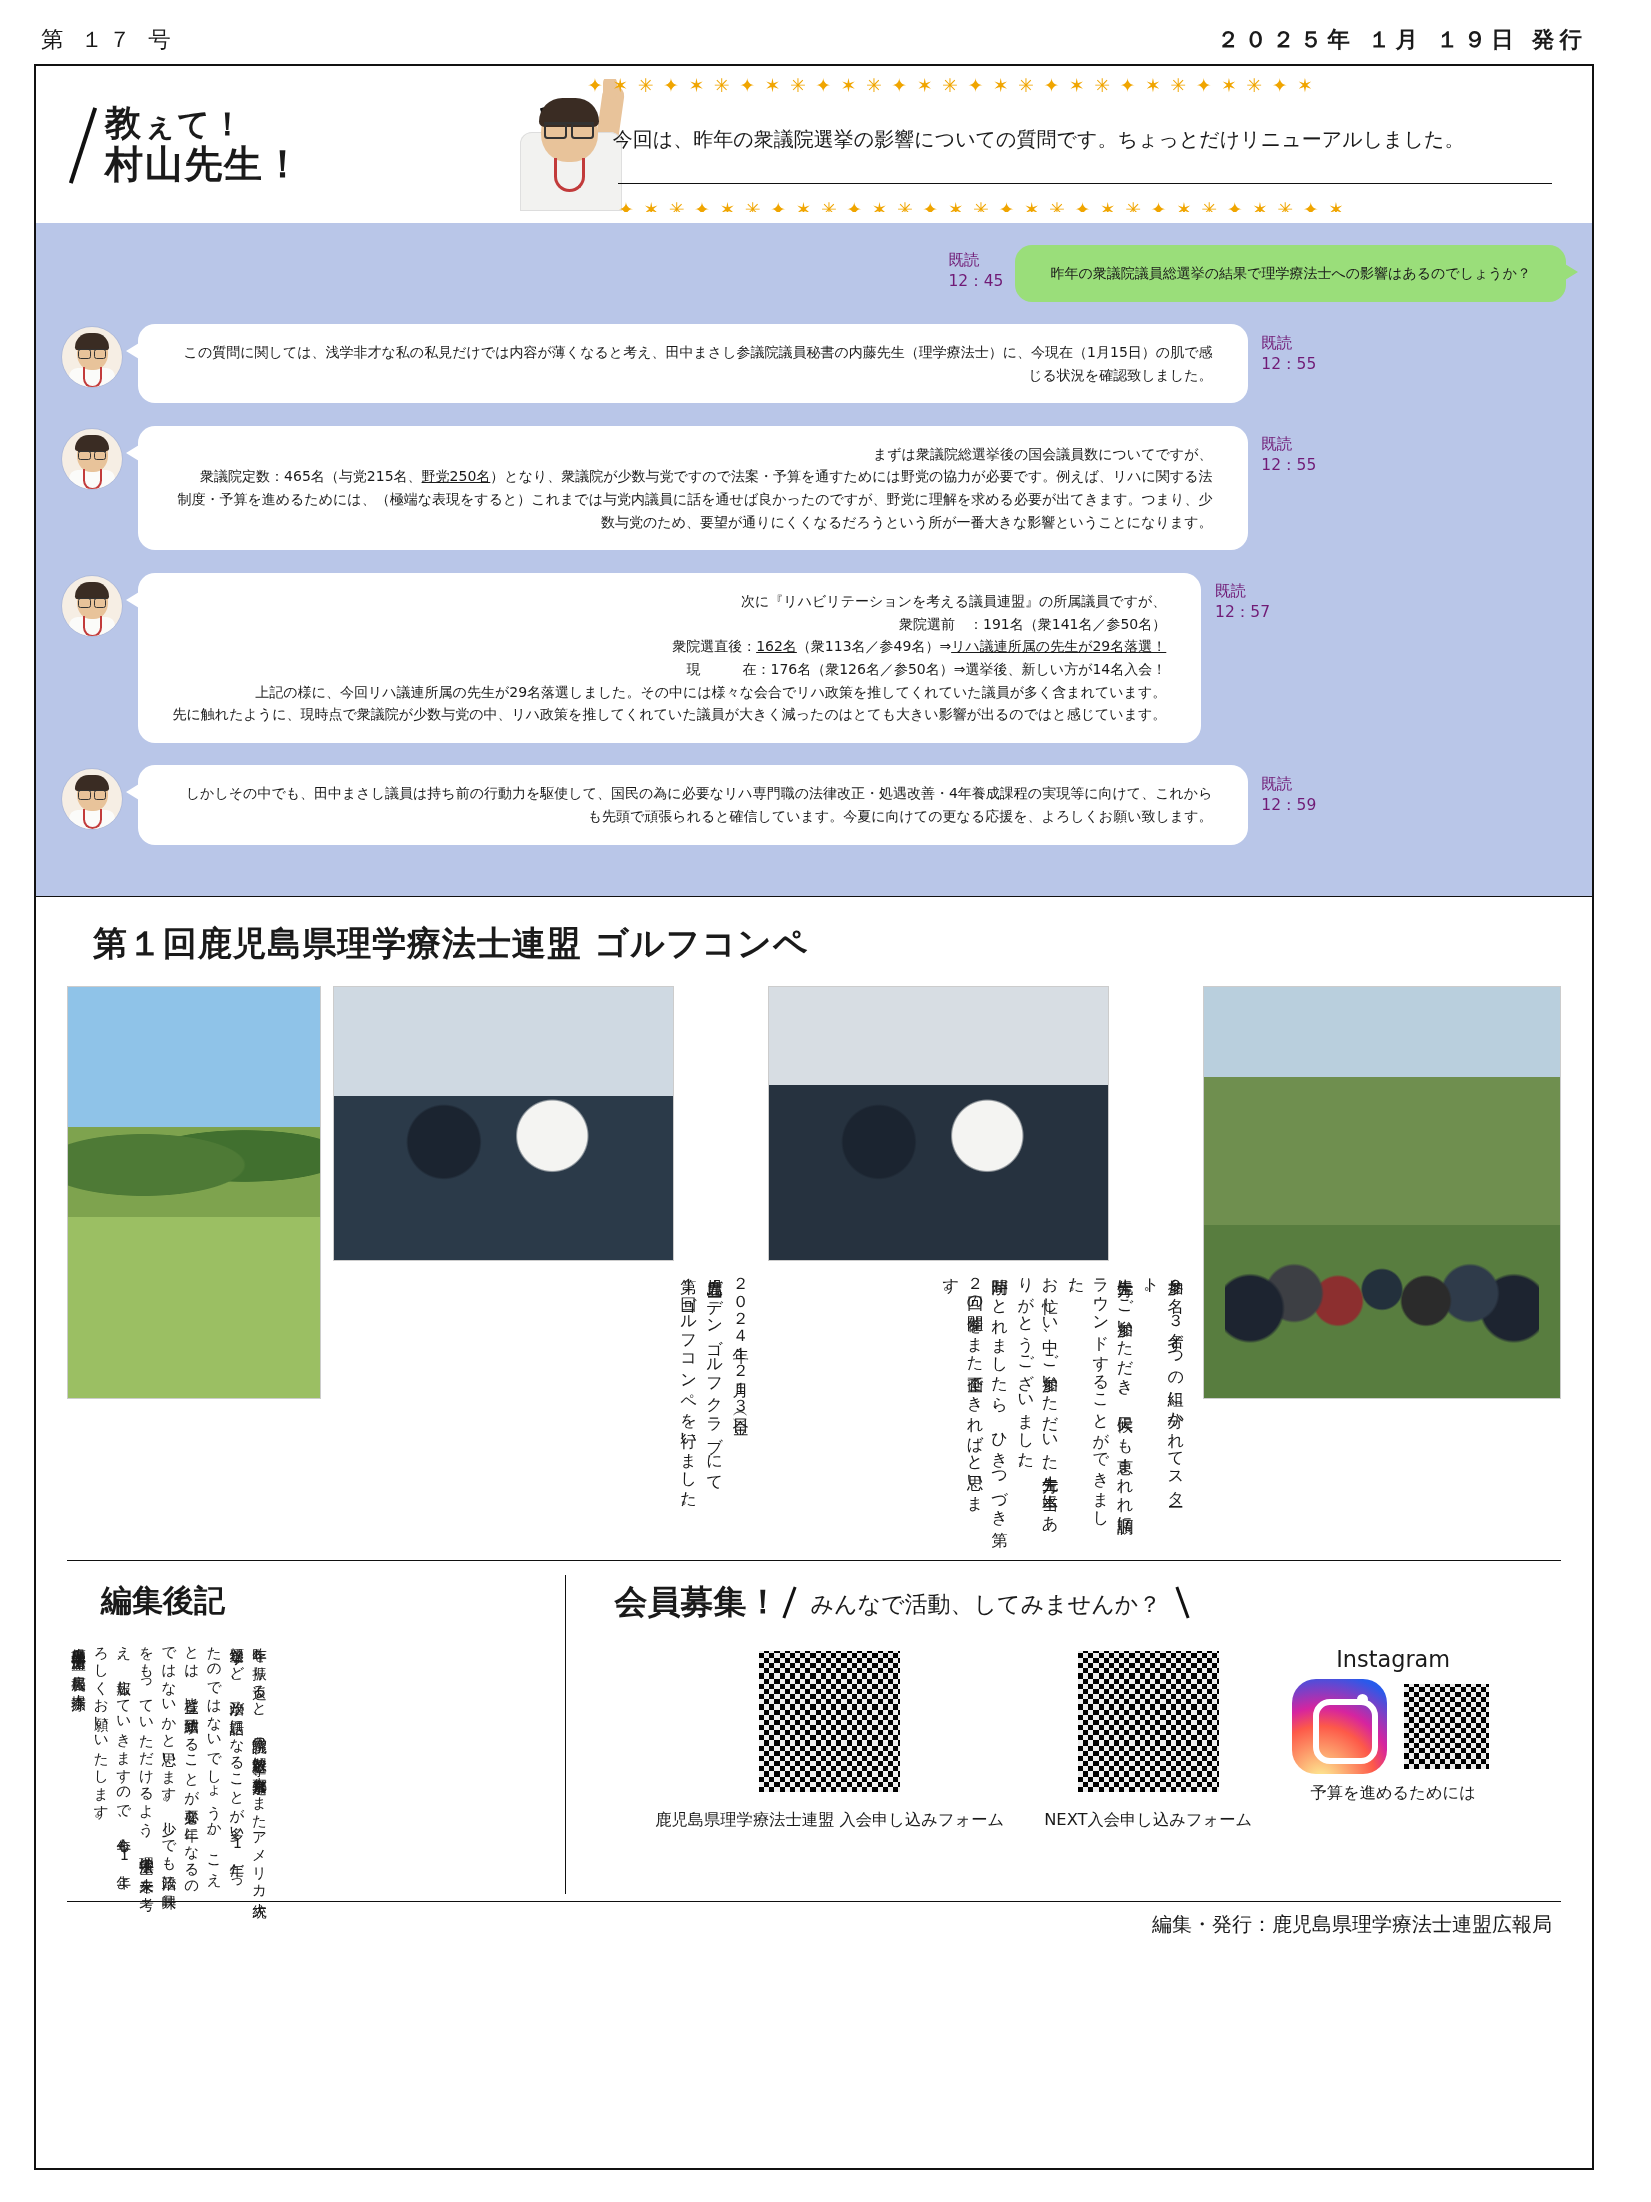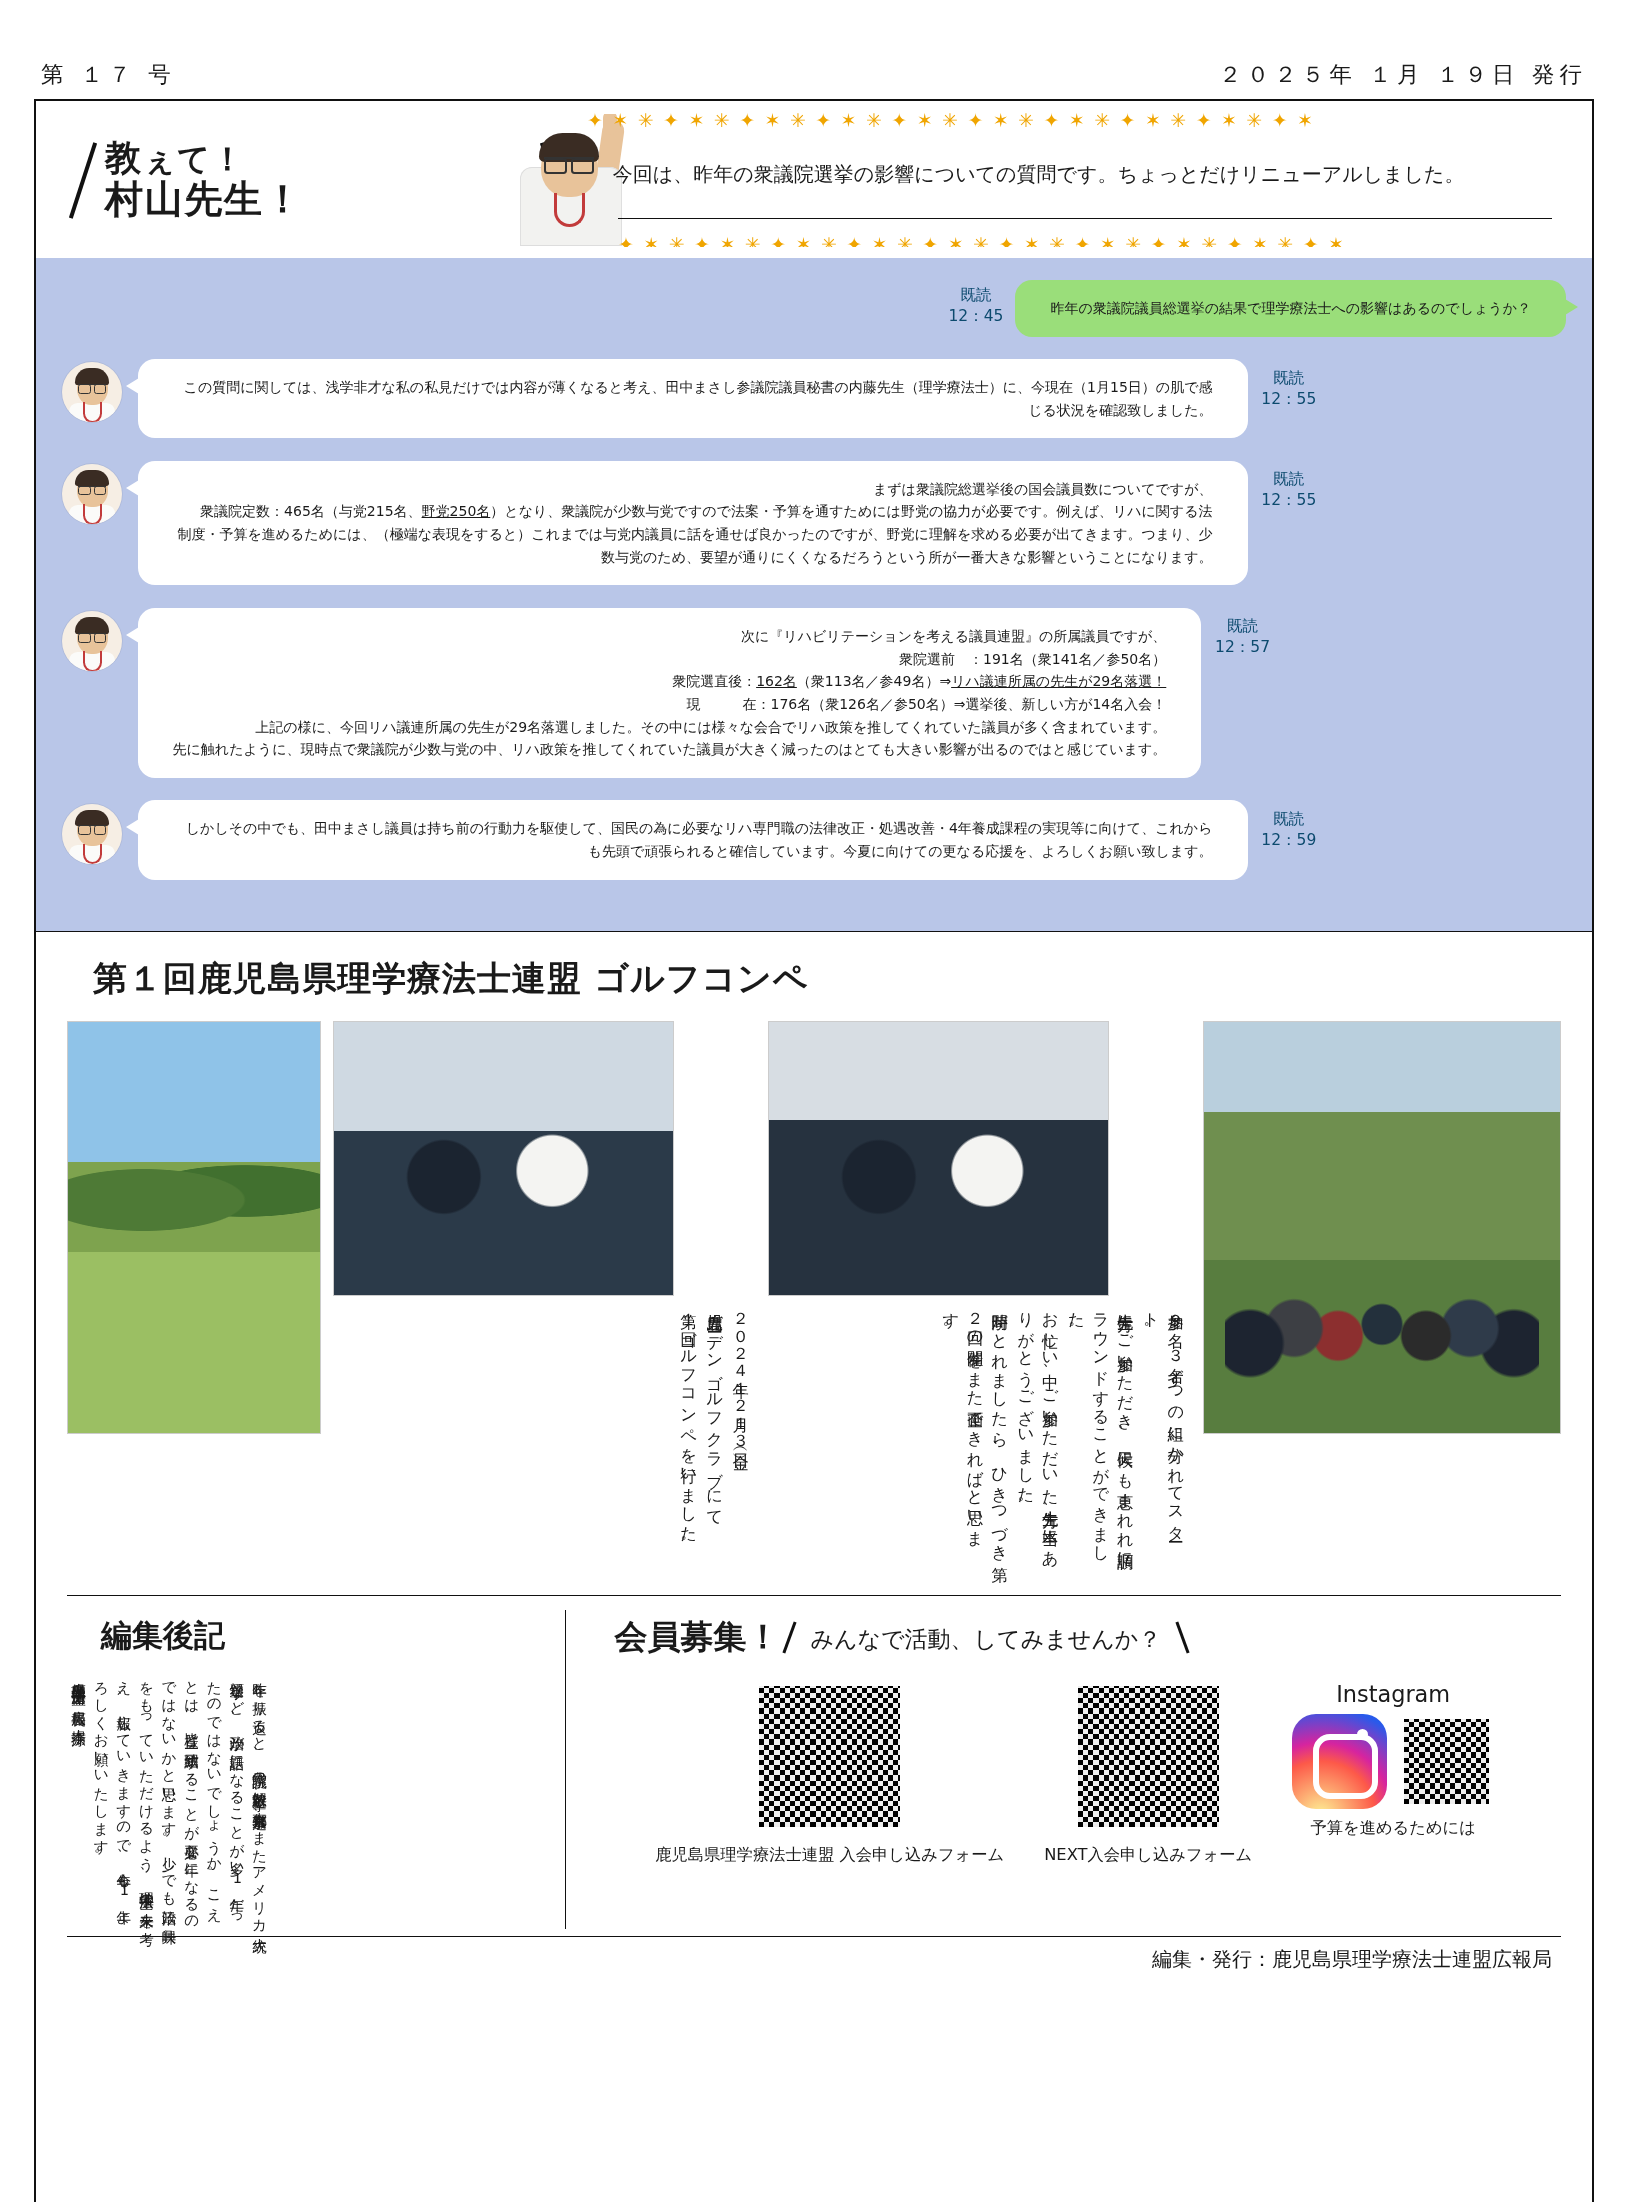--- a/index.html
+++ b/index.html
@@ -17,21 +17,21 @@
     padding: 24px 34px 8.6px 34px;
   }
 
   
   .masthead {
     display: flex; justify-content: space-between; align-items: flex-end;
     font-size: 22.4px; letter-spacing: 5.2px;
     padding: 0 6.9px 8.6px 6.9px;
   }
   .masthead .issue { font-weight: 400; }
-  .masthead .date { font-weight: 400; margin-top: 35px; }
+  .masthead .date { font-weight: 700; }
 
   .outer-frame {
     border: 2.6px solid #111;
     position: relative;
     height: 2106px;
   }
 
   
   .header-band {
     display: flex; align-items: stretch;
@@ -133,21 +133,21 @@
   }
   .bubble.green {
     background: #9ade7a; margin-left: 0; margin-right: 0; max-width: 723px;
   }
   .bubble.green:before {
     left: auto; right: -12px;
     border-width: 8.6px 0 8.6px 13.8px;
     border-color: transparent transparent transparent #9ade7a;
   }
   .meta {
-    font-size: 15.5px; color: #0c4a6e; line-height: 1.35; text-align: center;
+    font-size: 15.5px; color: #701a75; line-height: 1.35; text-align: left;
     white-space: nowrap; padding-top: 5.2px;
   }
   .meta.left { margin-right: 12px; align-self: flex-start; }
   .meta.right { margin-left: 13.8px; align-self: flex-start; padding-top: 8.6px;}
   .u { text-decoration: underline; }
   .ind { display:inline-block; width: 1.2em; }
 
   
   .golf { padding: 19px 31px 8.6px 31px; border-top: 1.7px solid #111; }
   .golf h2 { font-size: 34px; margin: 5.2px 0 19px 26px; font-weight: 700; letter-spacing: 0.9px;}

